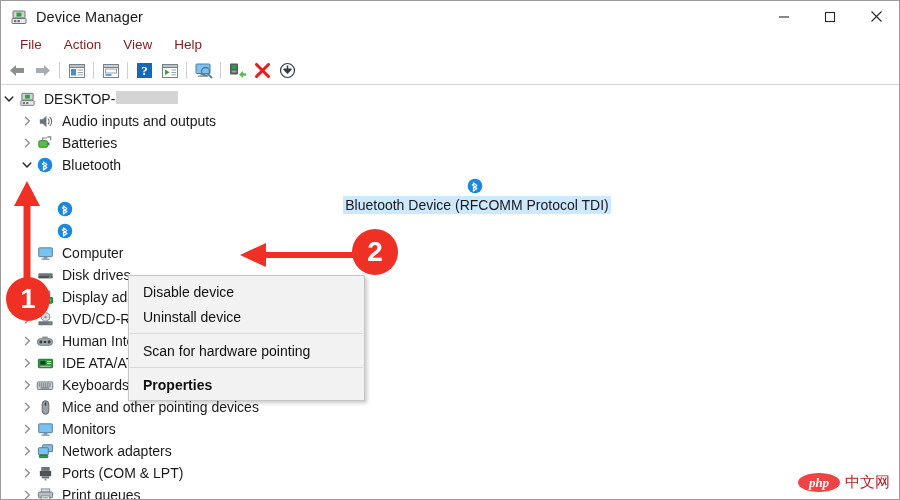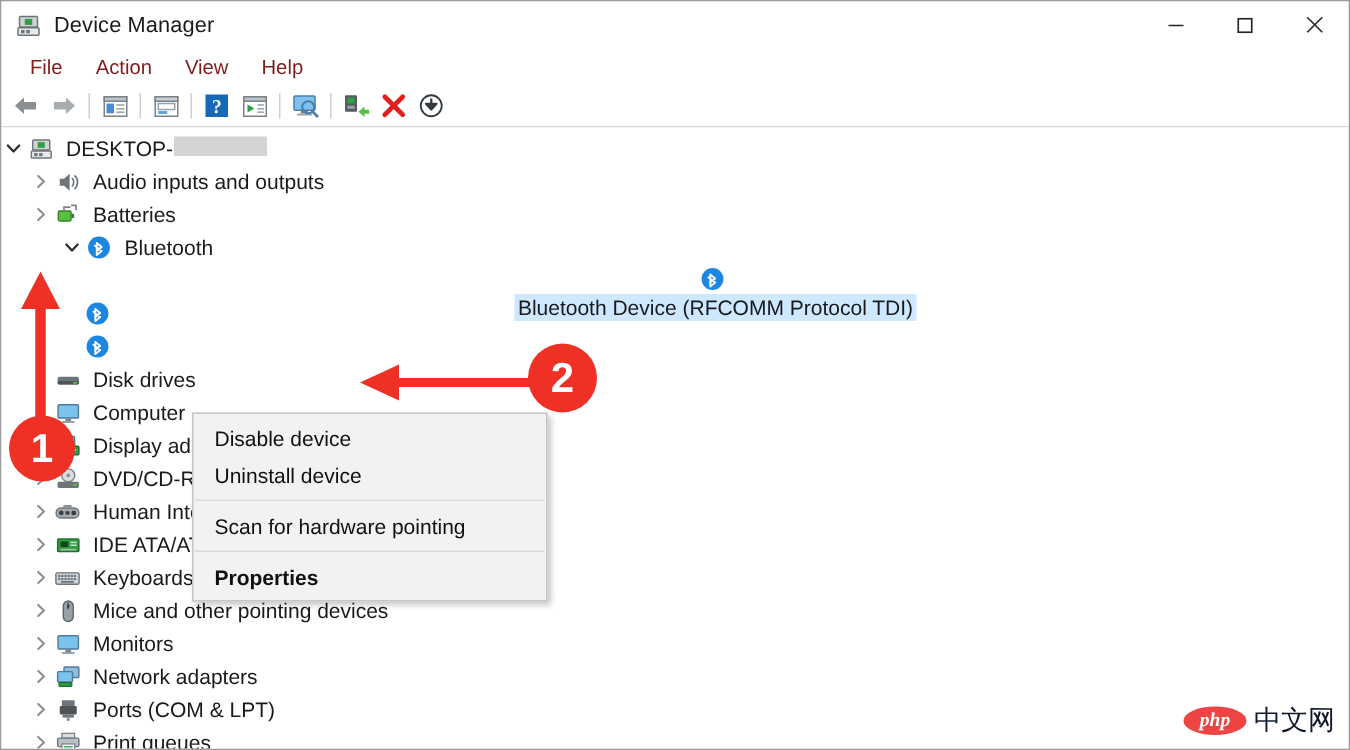--- a/index.html
+++ b/index.html
@@ -232,22 +232,22 @@
     font-size: 13px;
     font-style: italic;
     font-weight: bold;
     display: flex;
     align-items: center;
     justify-content: center;
     margin-right: 5px;
     font-family: "Liberation Serif", serif;
   }
   .wm-cn {
-    font-size: 18px;
-    color: #0f172a;
+    font-size: 15px;
+    color: #b91c1c;
     font-family: "DejaVu Sans", sans-serif;
   }
 </style>
 </head>
 <body>
 
 <div id="app">
 
   <div class="window">
 
@@ -434,21 +434,21 @@
           <svg width="17" height="17" viewBox="0 0 18 18">
             <rect x="2" y="6" width="9" height="7" rx="1" fill="#56c040" stroke="#3d7f30" stroke-width="1"></rect>
             <rect x="11.2" y="8" width="2" height="3" fill="#3d7f30"></rect>
             <path d="M6 6 L6 3.2 L10.5 3.2" fill="none" stroke="#7b8287" stroke-width="1.2"></path>
             <path d="M11 2 L14.5 2 L14.5 5.5" fill="none" stroke="#7b8287" stroke-width="1.2"></path>
           </svg>
         </div>
         <div class="rowlabel">Batteries</div>
       </div>
 
-      <div class="row" style="padding-left:18px;margin-left:21px;">
+      <div class="row" style="padding-left:18px;">
         <div class="chev">
           <svg width="10" height="10" viewBox="0 0 10 10">
               <path d="M1.2 3 L5 7 L8.8 3" fill="none" stroke="#2b2b2b" stroke-width="1.5" stroke-linecap="round" stroke-linejoin="round"></path>
             </svg>
         </div>
         <div class="ticon">
           <svg width="16" height="16" viewBox="0 0 16 16">
             <circle cx="8" cy="8" r="7.3" fill="#1b87e0"></circle>
             <path d="M6.5 5 L9.8 7.6 L6.5 10.3 M6.5 5 L6.5 13 L9.8 10.4 L5.3 6.8" fill="none" stroke="#ffffff" stroke-width="1.25" stroke-linejoin="round" stroke-linecap="round"></path>
           </svg>
@@ -487,42 +487,42 @@
       </div>
 
       <div class="row" style="padding-left:18px;">
         <div class="chev">
           <svg width="9" height="10" viewBox="0 0 9 10">
               <path d="M2.5 1.3 L6.3 5 L2.5 8.7" fill="none" stroke="#8b9094" stroke-width="1.4" stroke-linecap="round" stroke-linejoin="round"></path>
             </svg>
         </div>
         <div class="ticon">
           <svg width="17" height="17" viewBox="0 0 18 18">
+            <rect x="1.8" y="3" width="14.4" height="9.4" rx="0.8" fill="#79c3ef" stroke="#53799a" stroke-width="1"></rect>
+            <rect x="7" y="12.8" width="4" height="1.7" fill="#7b8287"></rect>
+            <rect x="4.5" y="14.4" width="9" height="1.5" rx="0.5" fill="#9aa1a6"></rect>
+          </svg>
+        </div>
+        <div class="rowlabel">Computer</div>
+      </div>
+
+      <div class="row" style="padding-left:18px;">
+        <div class="chev">
+          <svg width="9" height="10" viewBox="0 0 9 10">
+              <path d="M2.5 1.3 L6.3 5 L2.5 8.7" fill="none" stroke="#8b9094" stroke-width="1.4" stroke-linecap="round" stroke-linejoin="round"></path>
+            </svg>
+        </div>
+        <div class="ticon">
+          <svg width="17" height="17" viewBox="0 0 18 18">
             <rect x="1.5" y="6.5" width="15" height="5.5" rx="1.2" fill="#6e757a"></rect>
             <rect x="1.5" y="9.6" width="15" height="2.4" rx="1" fill="#4d5356"></rect>
             <rect x="12.5" y="10.1" width="2.6" height="1.4" fill="#56c040"></rect>
           </svg>
         </div>
         <div class="rowlabel">Disk drives</div>
-      </div>
-
-      <div class="row" style="padding-left:18px;">
-        <div class="chev">
-          <svg width="9" height="10" viewBox="0 0 9 10">
-              <path d="M2.5 1.3 L6.3 5 L2.5 8.7" fill="none" stroke="#8b9094" stroke-width="1.4" stroke-linecap="round" stroke-linejoin="round"></path>
-            </svg>
-        </div>
-        <div class="ticon">
-          <svg width="17" height="17" viewBox="0 0 18 18">
-            <rect x="1.8" y="3" width="14.4" height="9.4" rx="0.8" fill="#79c3ef" stroke="#53799a" stroke-width="1"></rect>
-            <rect x="7" y="12.8" width="4" height="1.7" fill="#7b8287"></rect>
-            <rect x="4.5" y="14.4" width="9" height="1.5" rx="0.5" fill="#9aa1a6"></rect>
-          </svg>
-        </div>
-        <div class="rowlabel">Computer</div>
       </div>
 
       <div class="row" style="padding-left:18px;">
         <div class="chev">
           <svg width="9" height="10" viewBox="0 0 9 10">
               <path d="M2.5 1.3 L6.3 5 L2.5 8.7" fill="none" stroke="#8b9094" stroke-width="1.4" stroke-linecap="round" stroke-linejoin="round"></path>
             </svg>
         </div>
         <div class="ticon">
           <svg width="17" height="17" viewBox="0 0 18 18">

